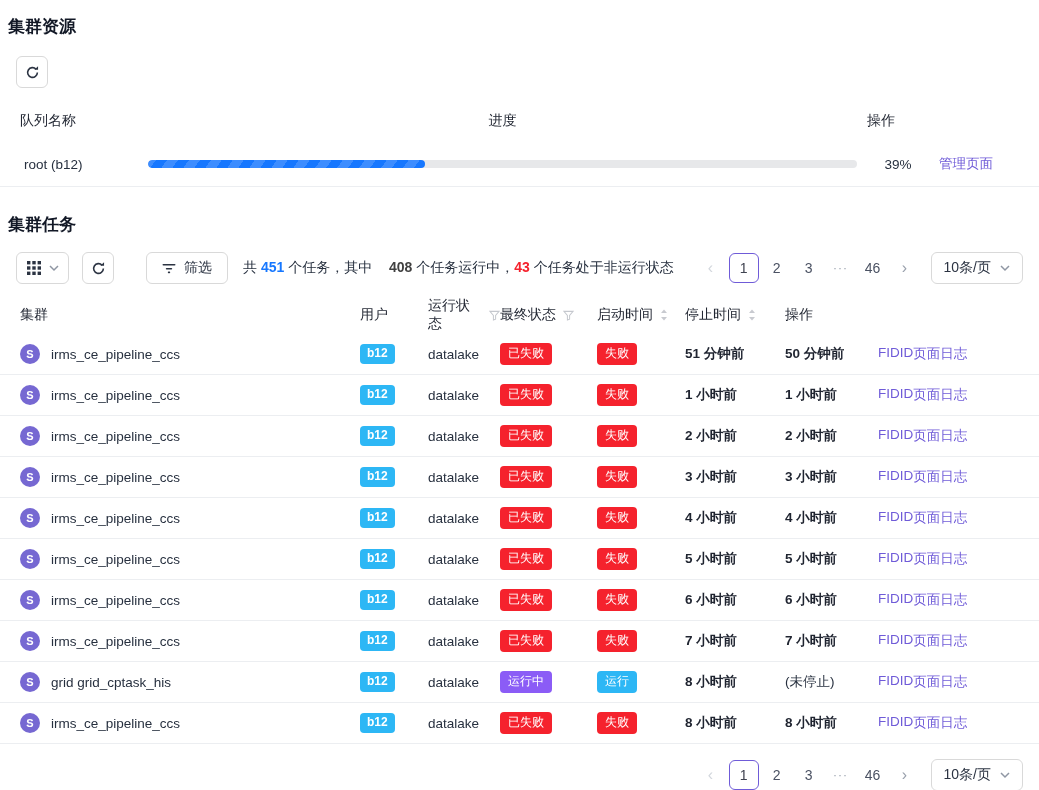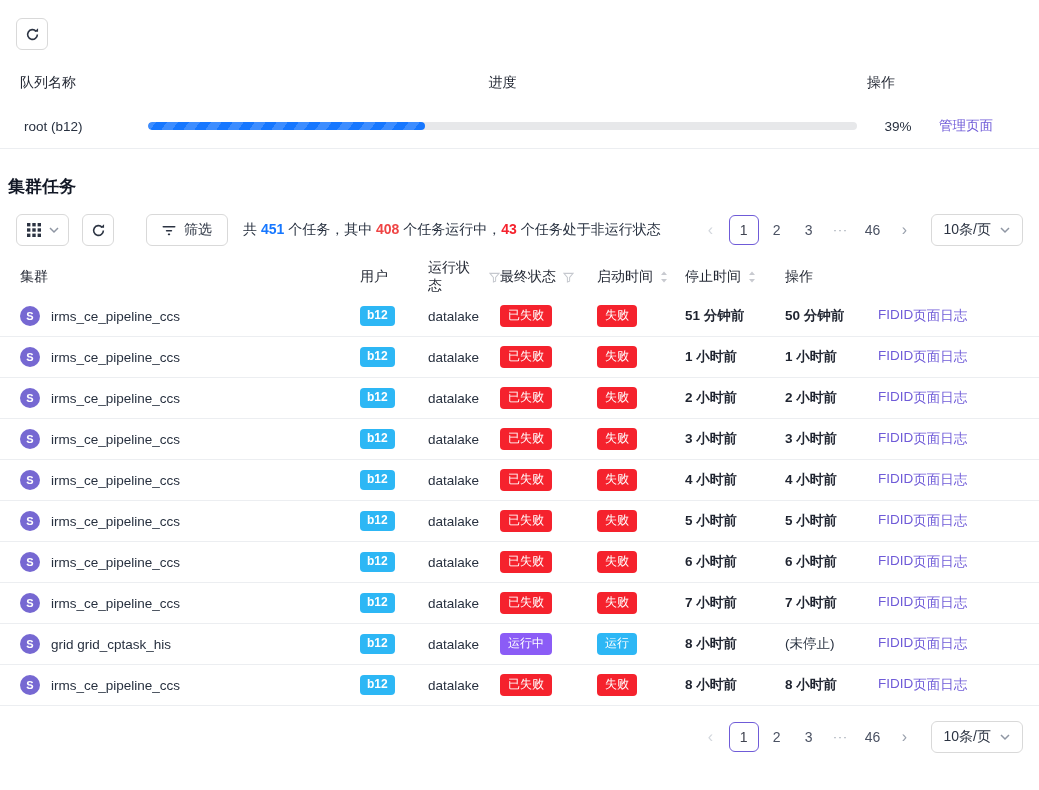--- a/index.html
+++ b/index.html
@@ -32,21 +32,21 @@
   a.link { color:#6f5bd8; text-decoration:none; cursor:pointer; }
 
   
   .toolbar { display:flex; align-items:center; margin:16px 16px 0 16px; }
   .grid-btn { width:53px; }
   #task-refresh { margin-left:13px; }
   .filter-btn { margin-left:32px; padding:0 15px; }
   .summary { margin-left:15px; font-size:14px; color:#27303f; white-space:nowrap; }
   .summary b { font-weight:700; }
   .num-blue  { color:#1677ff; }
-  .num-green { color:#ef4444; }
+  .num-green { color:#404040;margin-left:13px; }
   .num-red   { color:#f5222d; }
   .toolbar .spacer { flex:1; }
 
   
   .pagination { display:flex; align-items:center; gap:4px; }
   .pg-item { min-width:28px; height:30px; display:inline-flex; align-items:center;
     justify-content:center; border-radius:6px; font-size:14px; color:#4b5263; cursor:pointer; }
   .pg-item.active { border:1px solid #6f5bd8; color:#3f4350; width:30px; }
   .pg-arrow { color:#9aa1ad; font-size:16px; }
   .pg-arrow.disabled { color:#d3d7dd; cursor:default; }
@@ -81,20 +81,21 @@
   .foot { display:flex; justify-content:flex-end; align-items:center; margin:15px 16px 0 0; }
 
   svg { display:block; }
 </style>
 </head>
 <body>
 
 <div class="page">
 
   
+  <h2 class="sec-title" id="res-title">集群资源</h2>
 
   <button class="icon-btn" id="res-refresh">
     <span>
       <svg width="15" height="15" viewBox="0 0 16 16">
         <path d="M13.2 8a5.2 5.2 0 1 1-1.4-3.55" fill="none" stroke="currentColor" stroke-width="1.7"></path>
         <path d="M13.9 1.2v3.9h-3.9z" fill="currentColor"></path>
       </svg>
     </span>
   </button>
 

